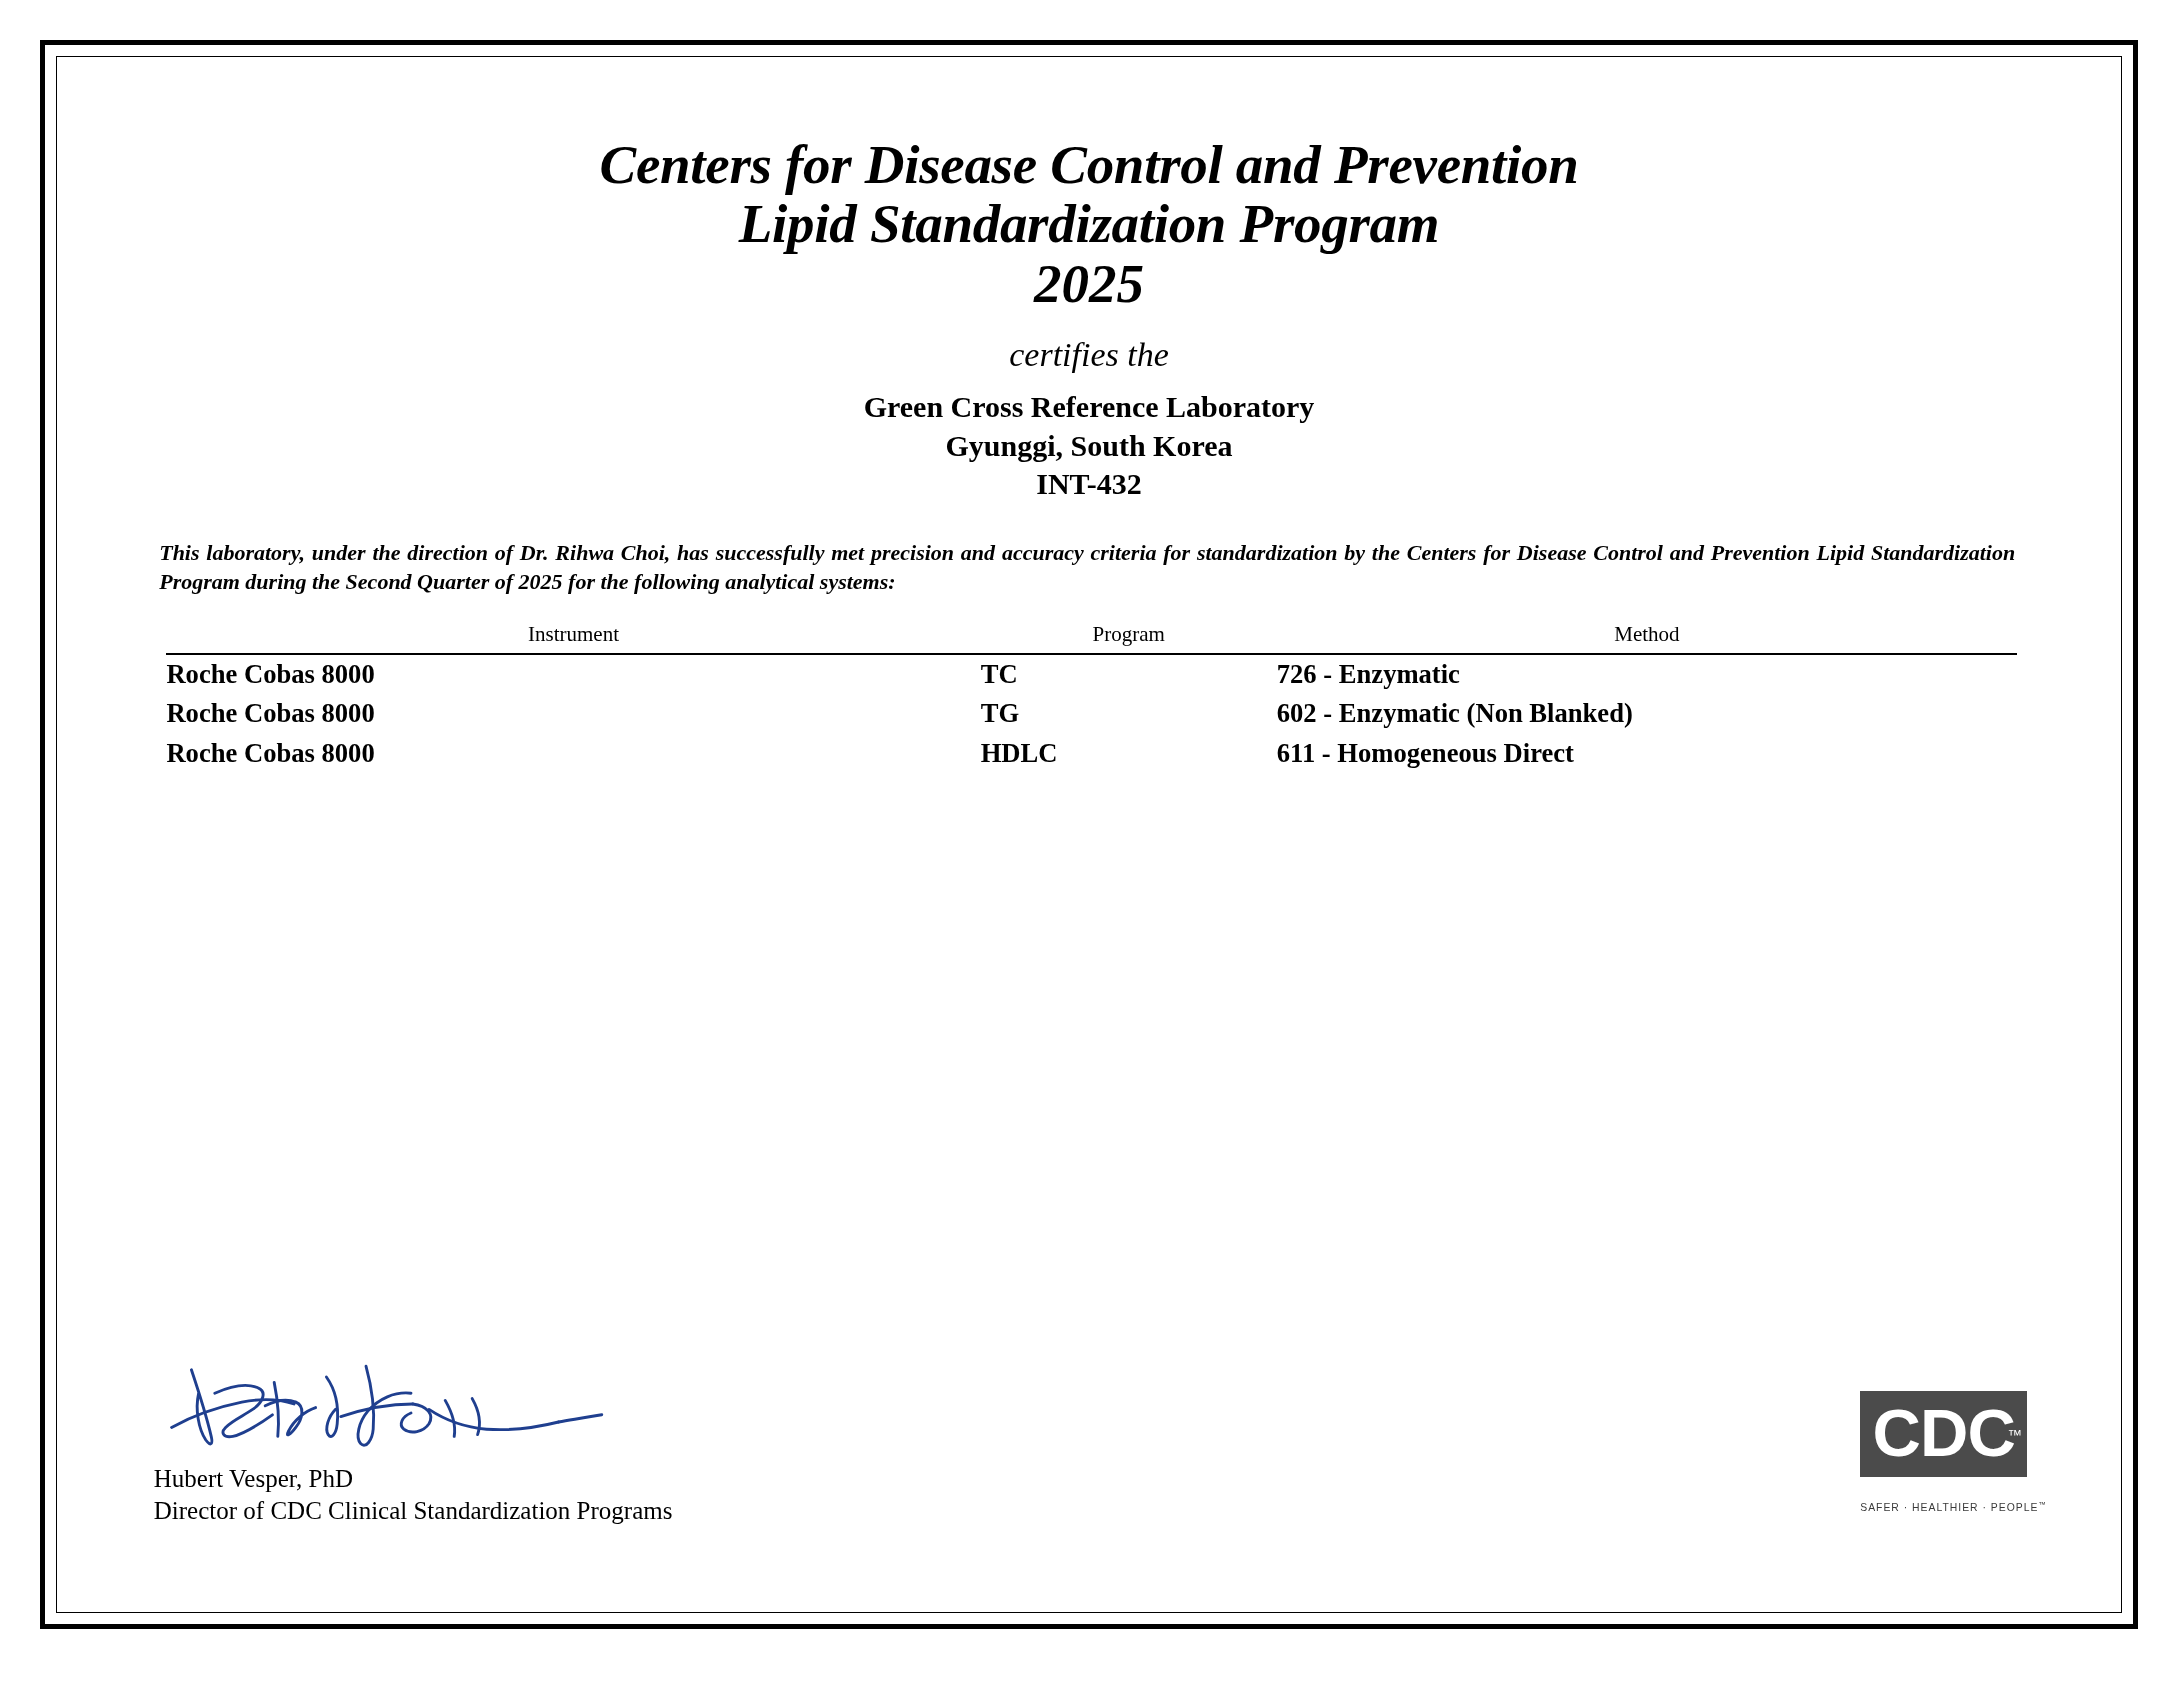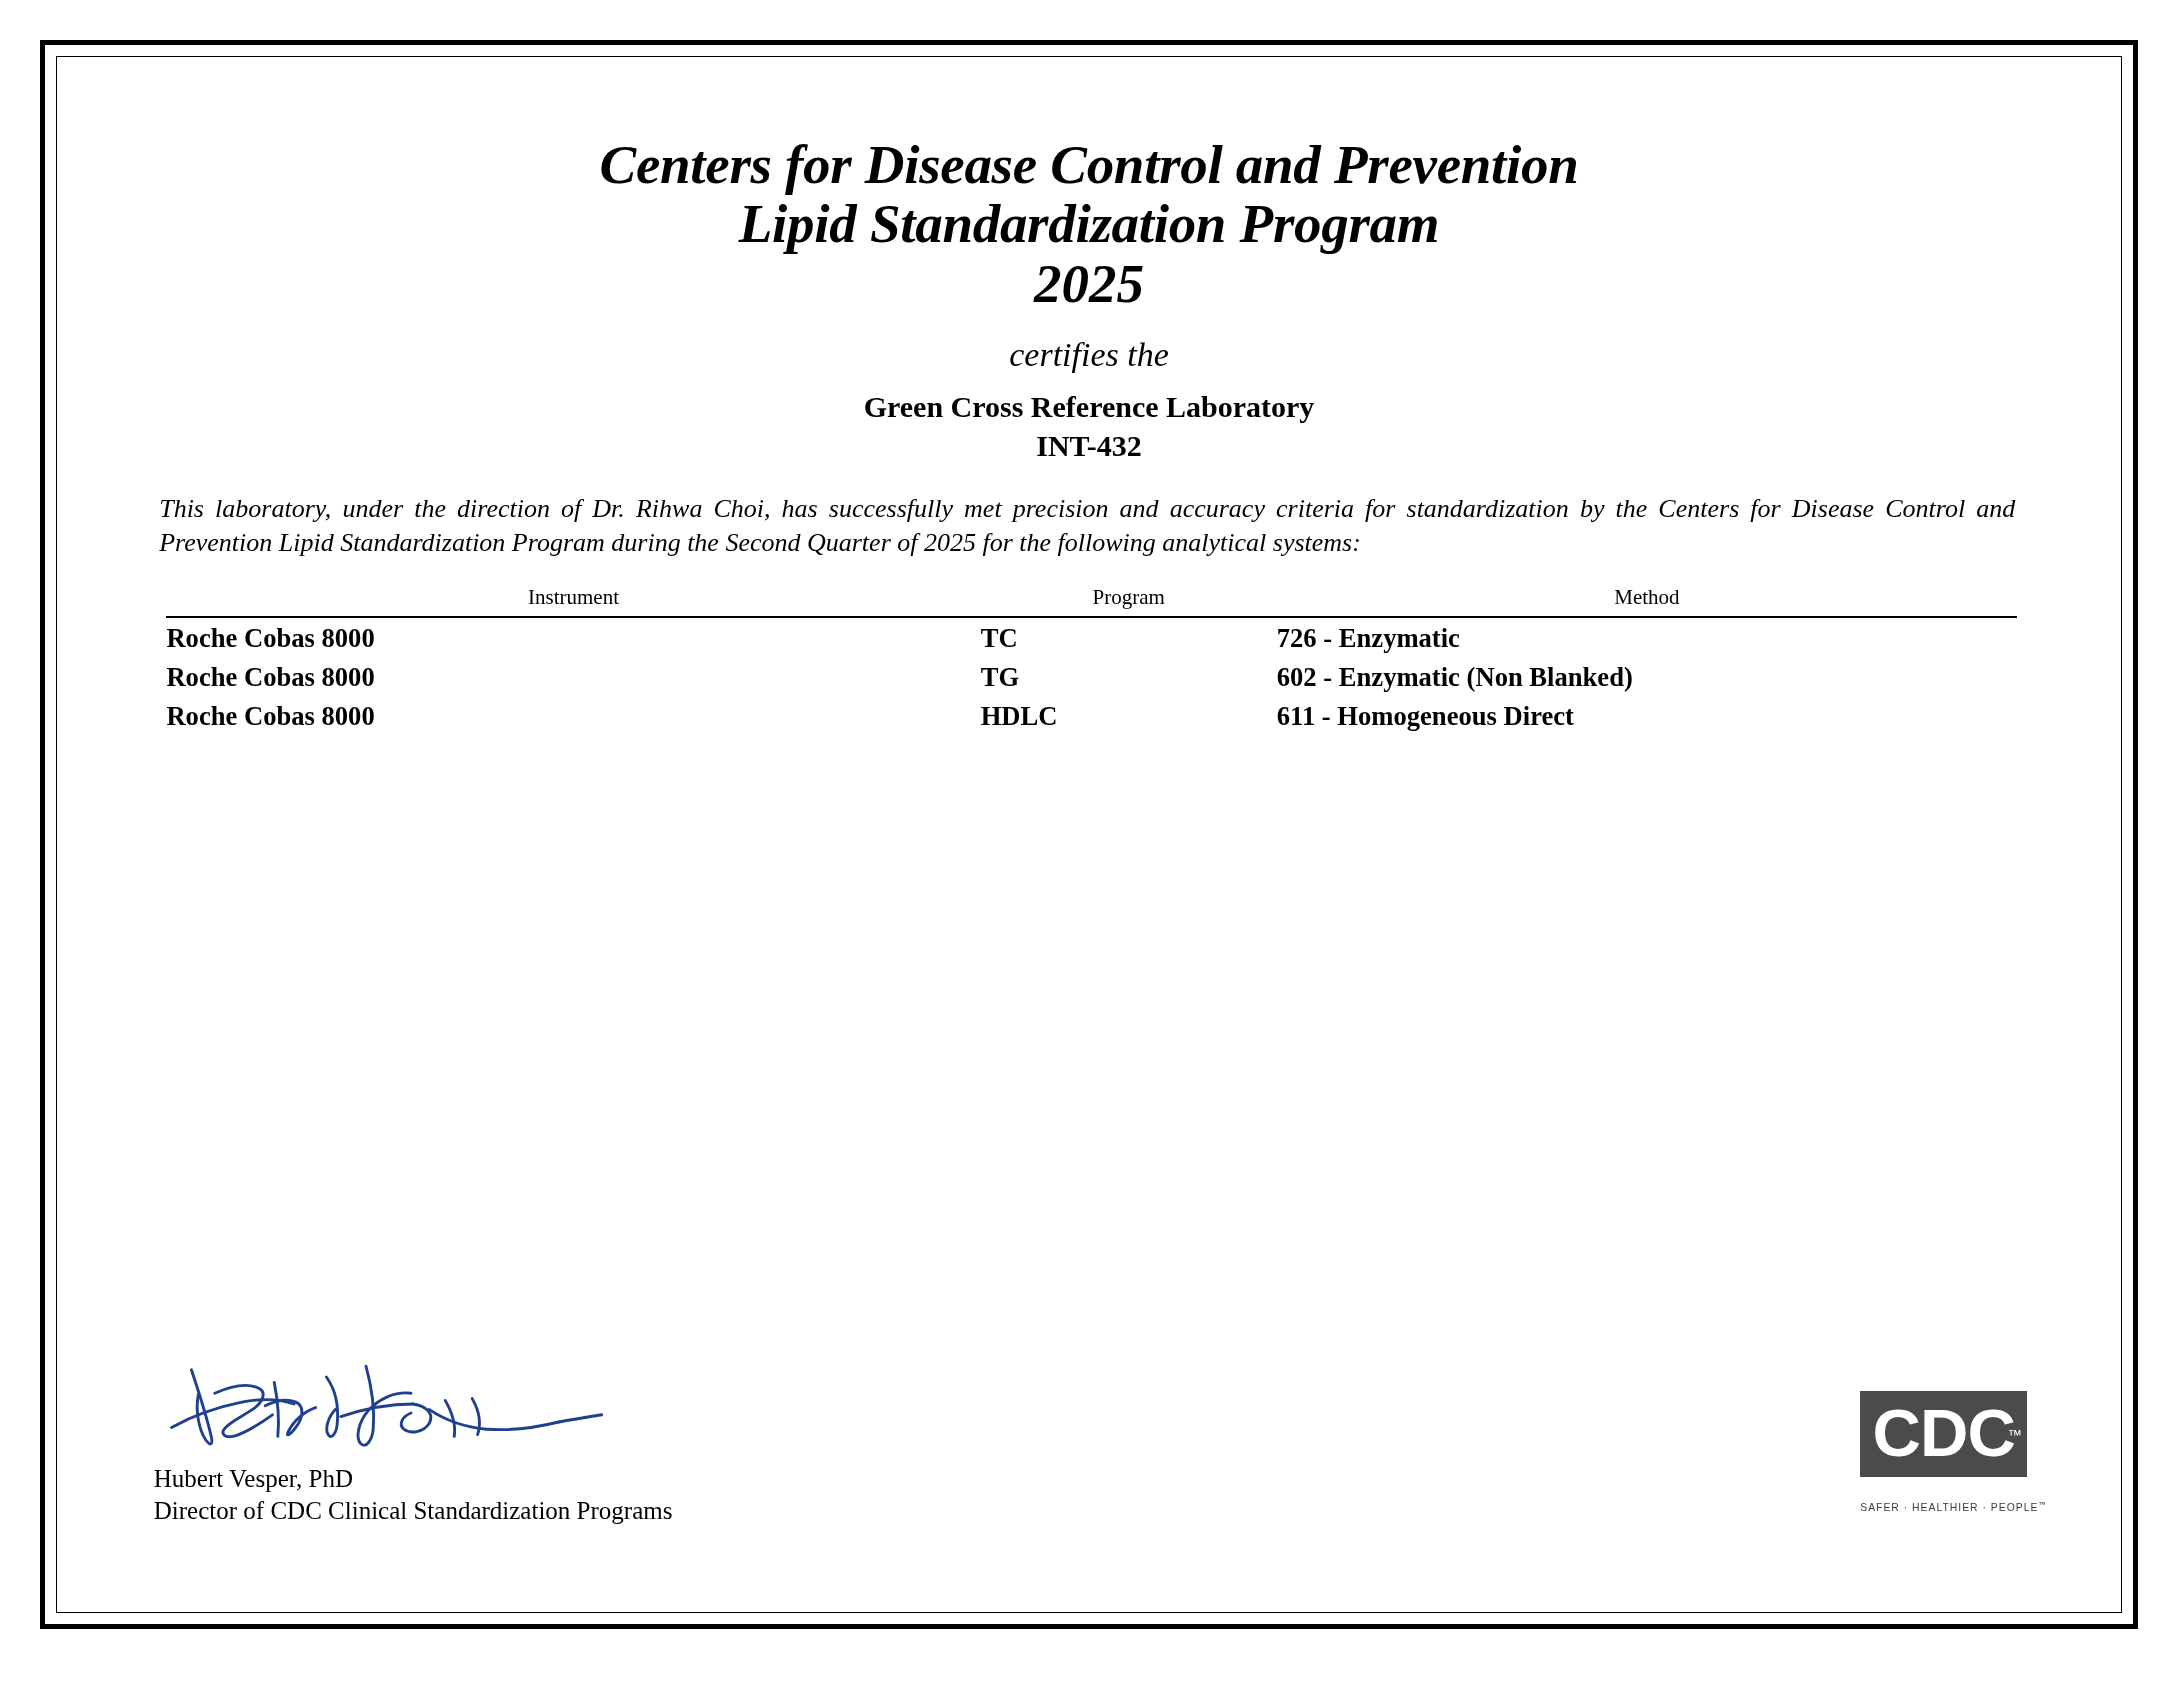--- a/index.html
+++ b/index.html
@@ -85,26 +85,27 @@
     text-align: center;
     margin-top: 12.6px;
   }
   .lab-line {
     font-weight: bold;
     font-size: 30px;
     line-height: 1.27;
   }
 
   .paragraph {
-    margin-top: 27px;
-    font-style: italic;
-    font-size: 26px;
+    margin-top: 36px;
+    font-style: italic;
+    font-size: 22px;
     line-height: 1.31;
     text-align: justify;
     padding: 0 9px 0 5.4px;
+    font-weight: bold;
   }
 
   
   .table-wrap {
     margin-top: 23.4px;
     padding: 0 7.2px 0 12.6px;
   }
   table.systems {
     width: 100%;
     border-collapse: collapse;
@@ -210,20 +211,21 @@
         <div class="title-block">
           <div class="title-line">Centers for Disease Control and Prevention</div>
           <div class="title-line">Lipid Standardization Program</div>
           <div class="title-year">2025</div>
         </div>
 
         <div class="certifies">certifies the</div>
 
         <div class="lab-block">
           <div class="lab-line">Green Cross Reference Laboratory</div>
+          <div class="lab-line">Gyunggi, South Korea</div>
           <div class="lab-line">INT-432</div>
         </div>
 
         <div class="paragraph">This laboratory, under the direction of Dr. Rihwa Choi, has successfully met precision and accuracy criteria for standardization by the Centers for Disease Control and Prevention Lipid Standardization Program during the Second Quarter of 2025 for the following analytical systems:</div>
 
         <div class="table-wrap">
           <table class="systems">
             <thead>
               <tr>
                 <th class="col-instrument">Instrument</th>

